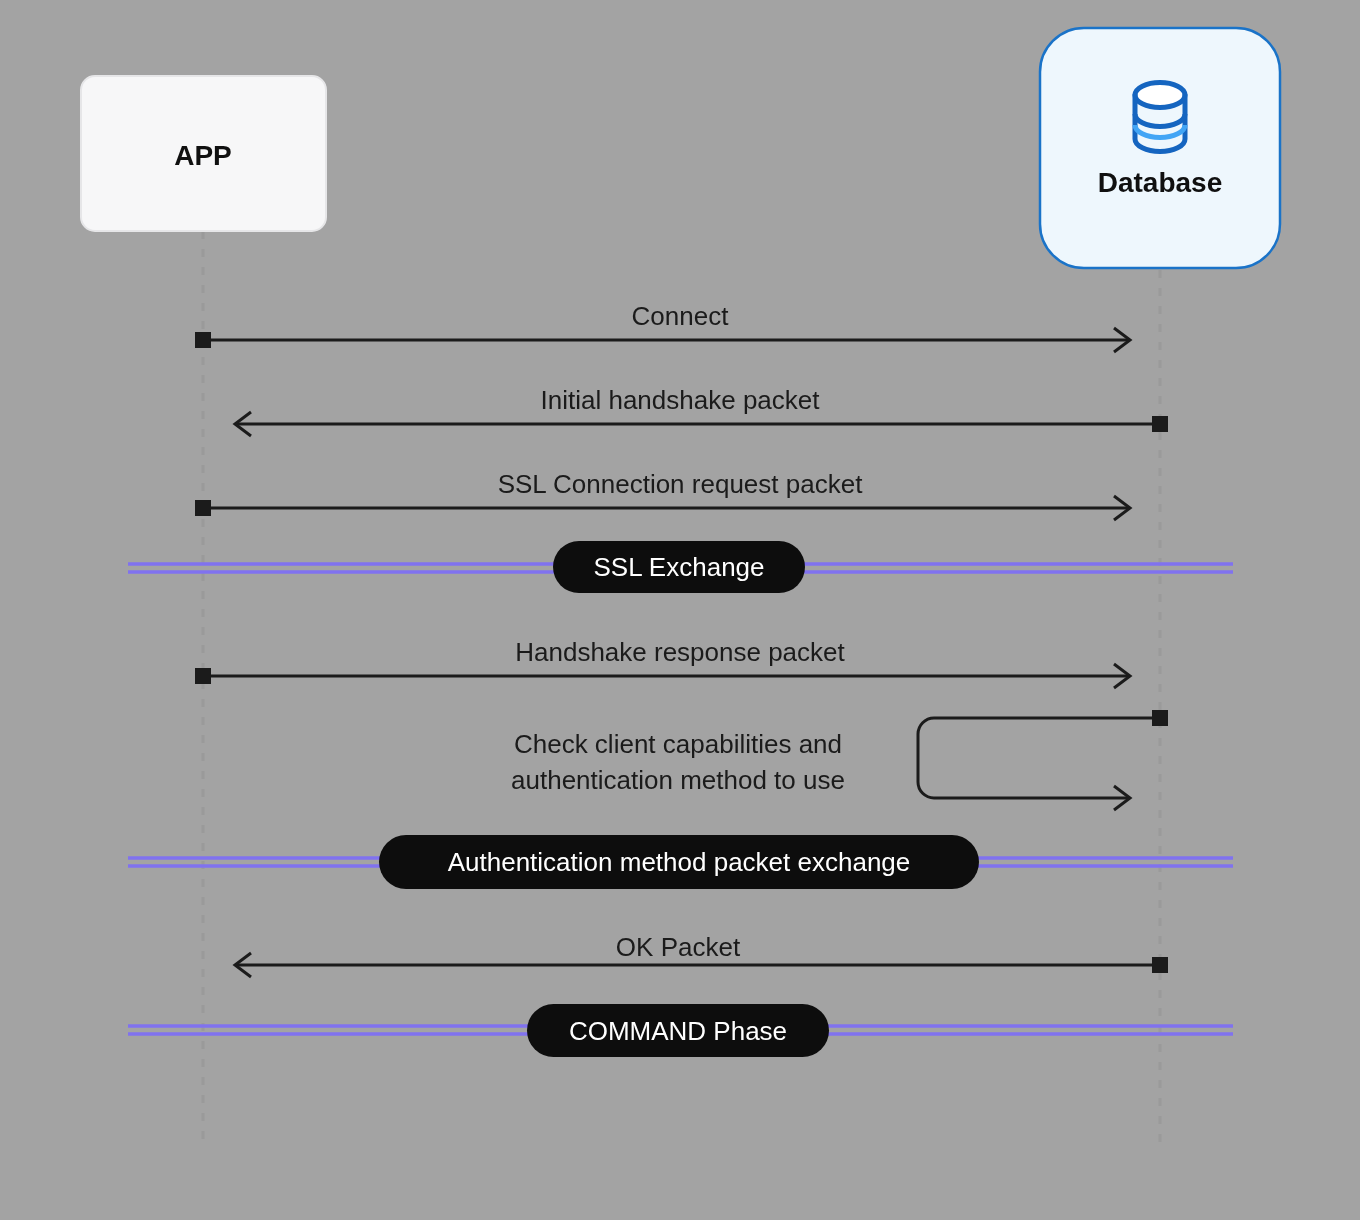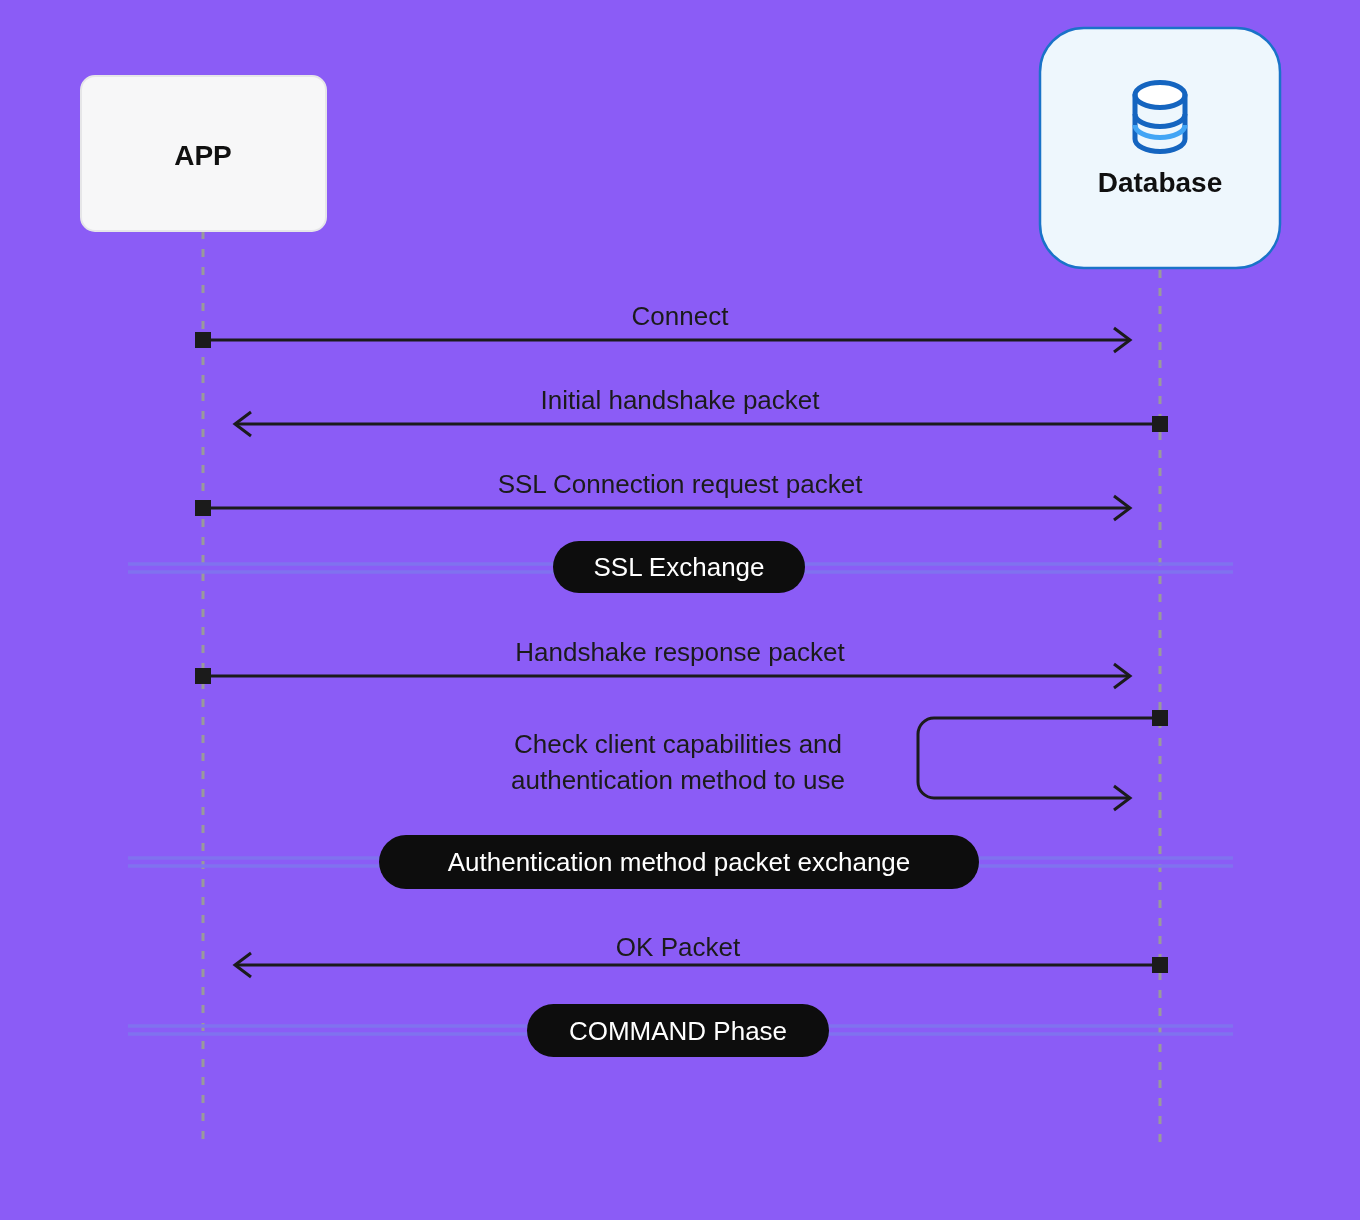--- a/index.html
+++ b/index.html
@@ -11,21 +11,21 @@
   body {
     font-family: "Liberation Sans", sans-serif;
     width: 1360px;
     height: 1220px;
     overflow: hidden;
   }
   #diagram-root {
     position: relative;
     width: 1360px;
     height: 1220px;
-    background: #8b5cf6;
+    background: #a3a3a3;
   }
   svg#diagram-svg {
     position: absolute;
     top: 0;
     left: 0;
     width: 1360px;
     height: 1220px;
     display: block;
   }
   

